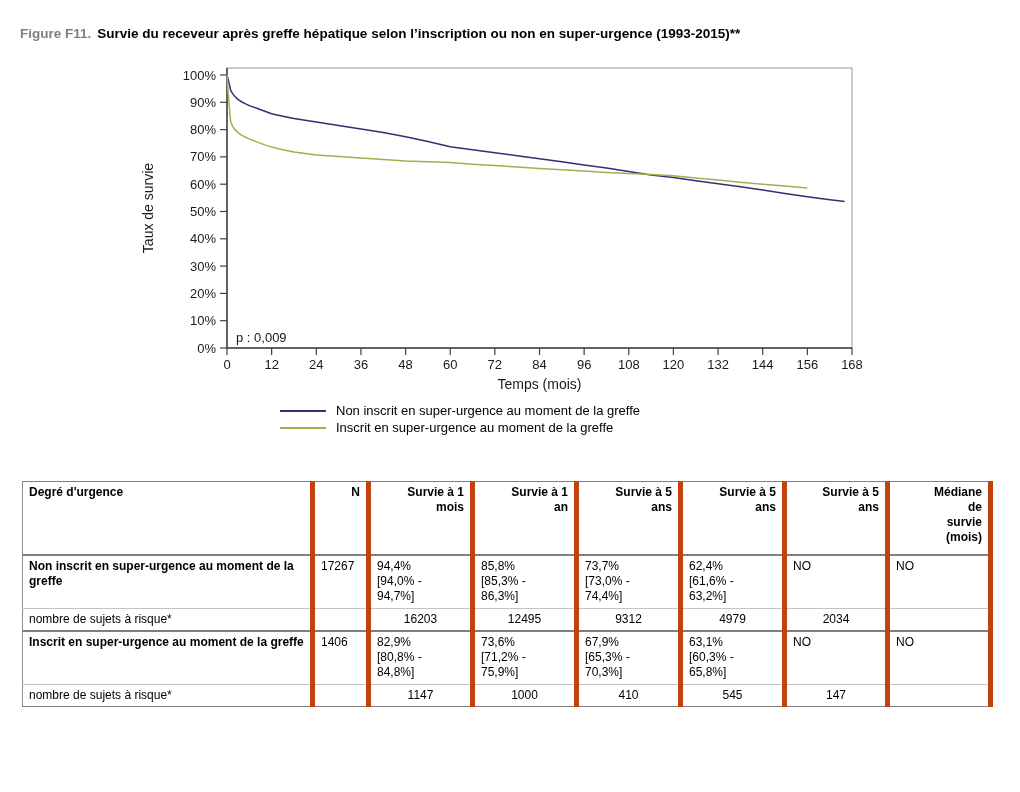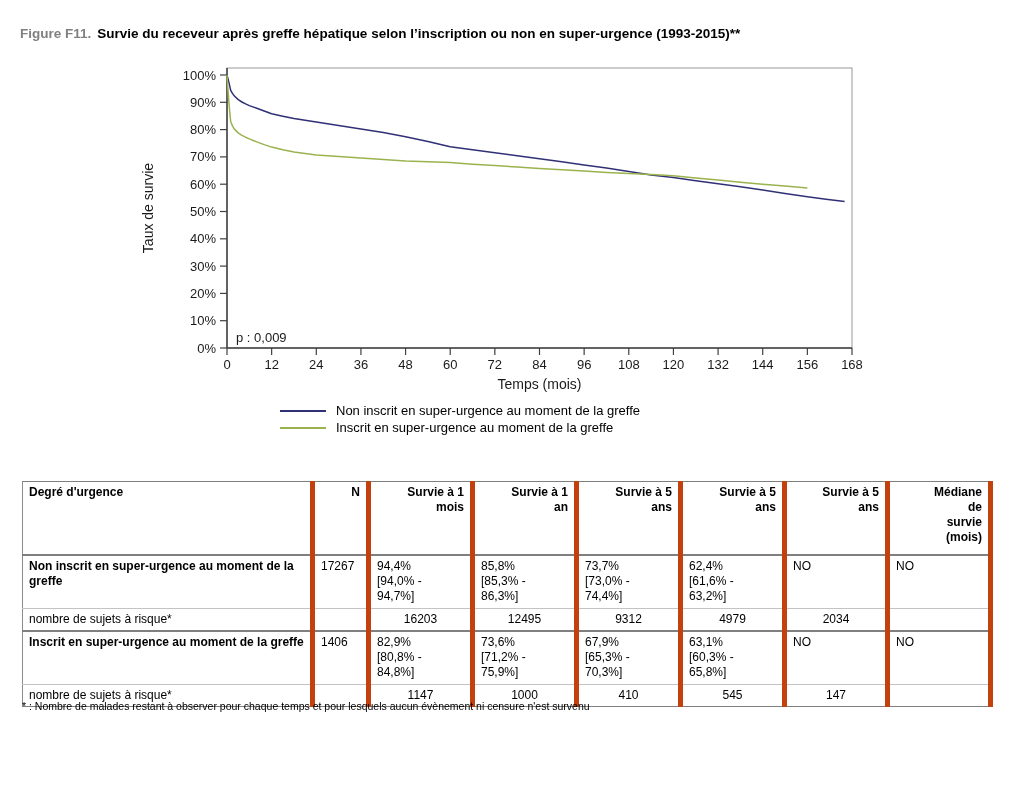--- a/index.html
+++ b/index.html
@@ -210,16 +210,15 @@
             <td>410</td>
             <td>545</td>
             <td>147</td>
             <td></td>
           </tr>
         </tbody>
     </table>
   </div>
 
   <div id="footnotes">
-      <div>* : Nombre de malades restant à observer pour chaque temps et pour lesquels aucun évènement ni censure n'est survenu</div>
     </div>
 
 </div>
 
 </body></html>

